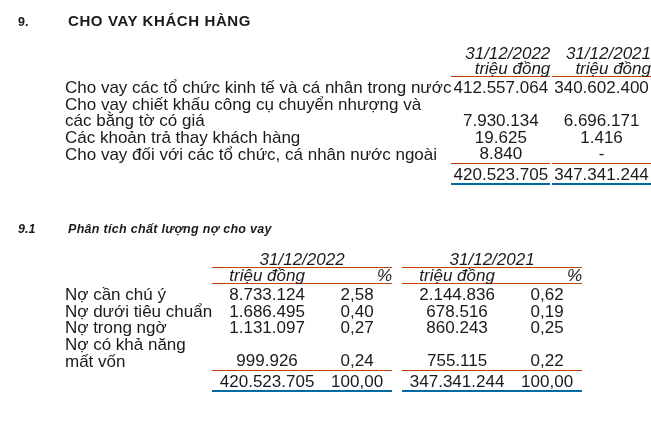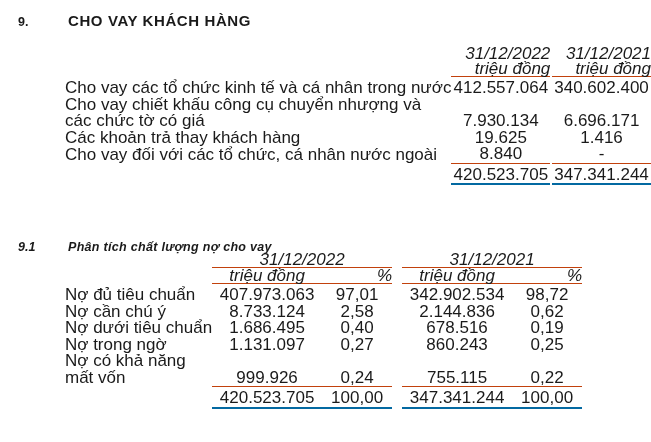--- a/index.html
+++ b/index.html
@@ -34,21 +34,21 @@
     font-size: 12.5px;
     font-weight: bold;
   }
   .sec-title {
     font-size: 15px;
     font-weight: bold;
     letter-spacing: 0.3px;
   }
   #heading-9 { left: 18px; top: 12px; }
   #heading-9 .sec-title { letter-spacing: 0.6px; }
-  #heading-91 { left: 18px; top: 240px; }
+  #heading-91 { left: 18px; top: 222px; }
   #heading-91 .sec-num,
   #heading-91 .sec-title {
     font-style: italic;
     font-size: 12.5px;
   }
 
   
   table.fin {
     position: absolute;
     border-collapse: collapse;
@@ -137,21 +137,21 @@
       <td class="num c-amt">340.602.400</td>
     </tr>
 
     <tr>
       <td class="lbl">Cho vay chiết khấu công cụ chuyển nhượng và</td>
       <td class="num c-amt"></td>
       <td class="gap"></td>
       <td class="num c-amt"></td>
     </tr>
     <tr>
-      <td class="lbl">các chức tờ có giá</td>
+      <td class="lbl">các bằng tờ có giá</td>
       <td class="num c-amt">7.930.134</td>
       <td class="gap"></td>
       <td class="num c-amt">6.696.171</td>
     </tr>
 
 
     <tr>
       <td class="lbl">Các khoản trả thay khách hàng</td>
       <td class="num c-amt">19.625</td>
       <td class="gap"></td>
@@ -204,28 +204,20 @@
     </tr>
     <tr class="spacer-row">
       <td></td>
           <td></td>
           <td></td>
       <td></td>
           <td></td>
           <td></td>
     </tr>
 
-    <tr>
-      <td class="lbl">Nợ đủ tiêu chuẩn</td>
-      <td class="num c-amt">407.973.063</td>
-      <td class="num c-pct">97,01</td>
-      <td class="gap"></td>
-      <td class="num c-amt">342.902.534</td>
-      <td class="num c-pct">98,72</td>
-    </tr>
 
     <tr>
       <td class="lbl">Nợ cần chú ý</td>
       <td class="num c-amt">8.733.124</td>
       <td class="num c-pct">2,58</td>
       <td class="gap"></td>
       <td class="num c-amt">2.144.836</td>
       <td class="num c-pct">0,62</td>
     </tr>
 

